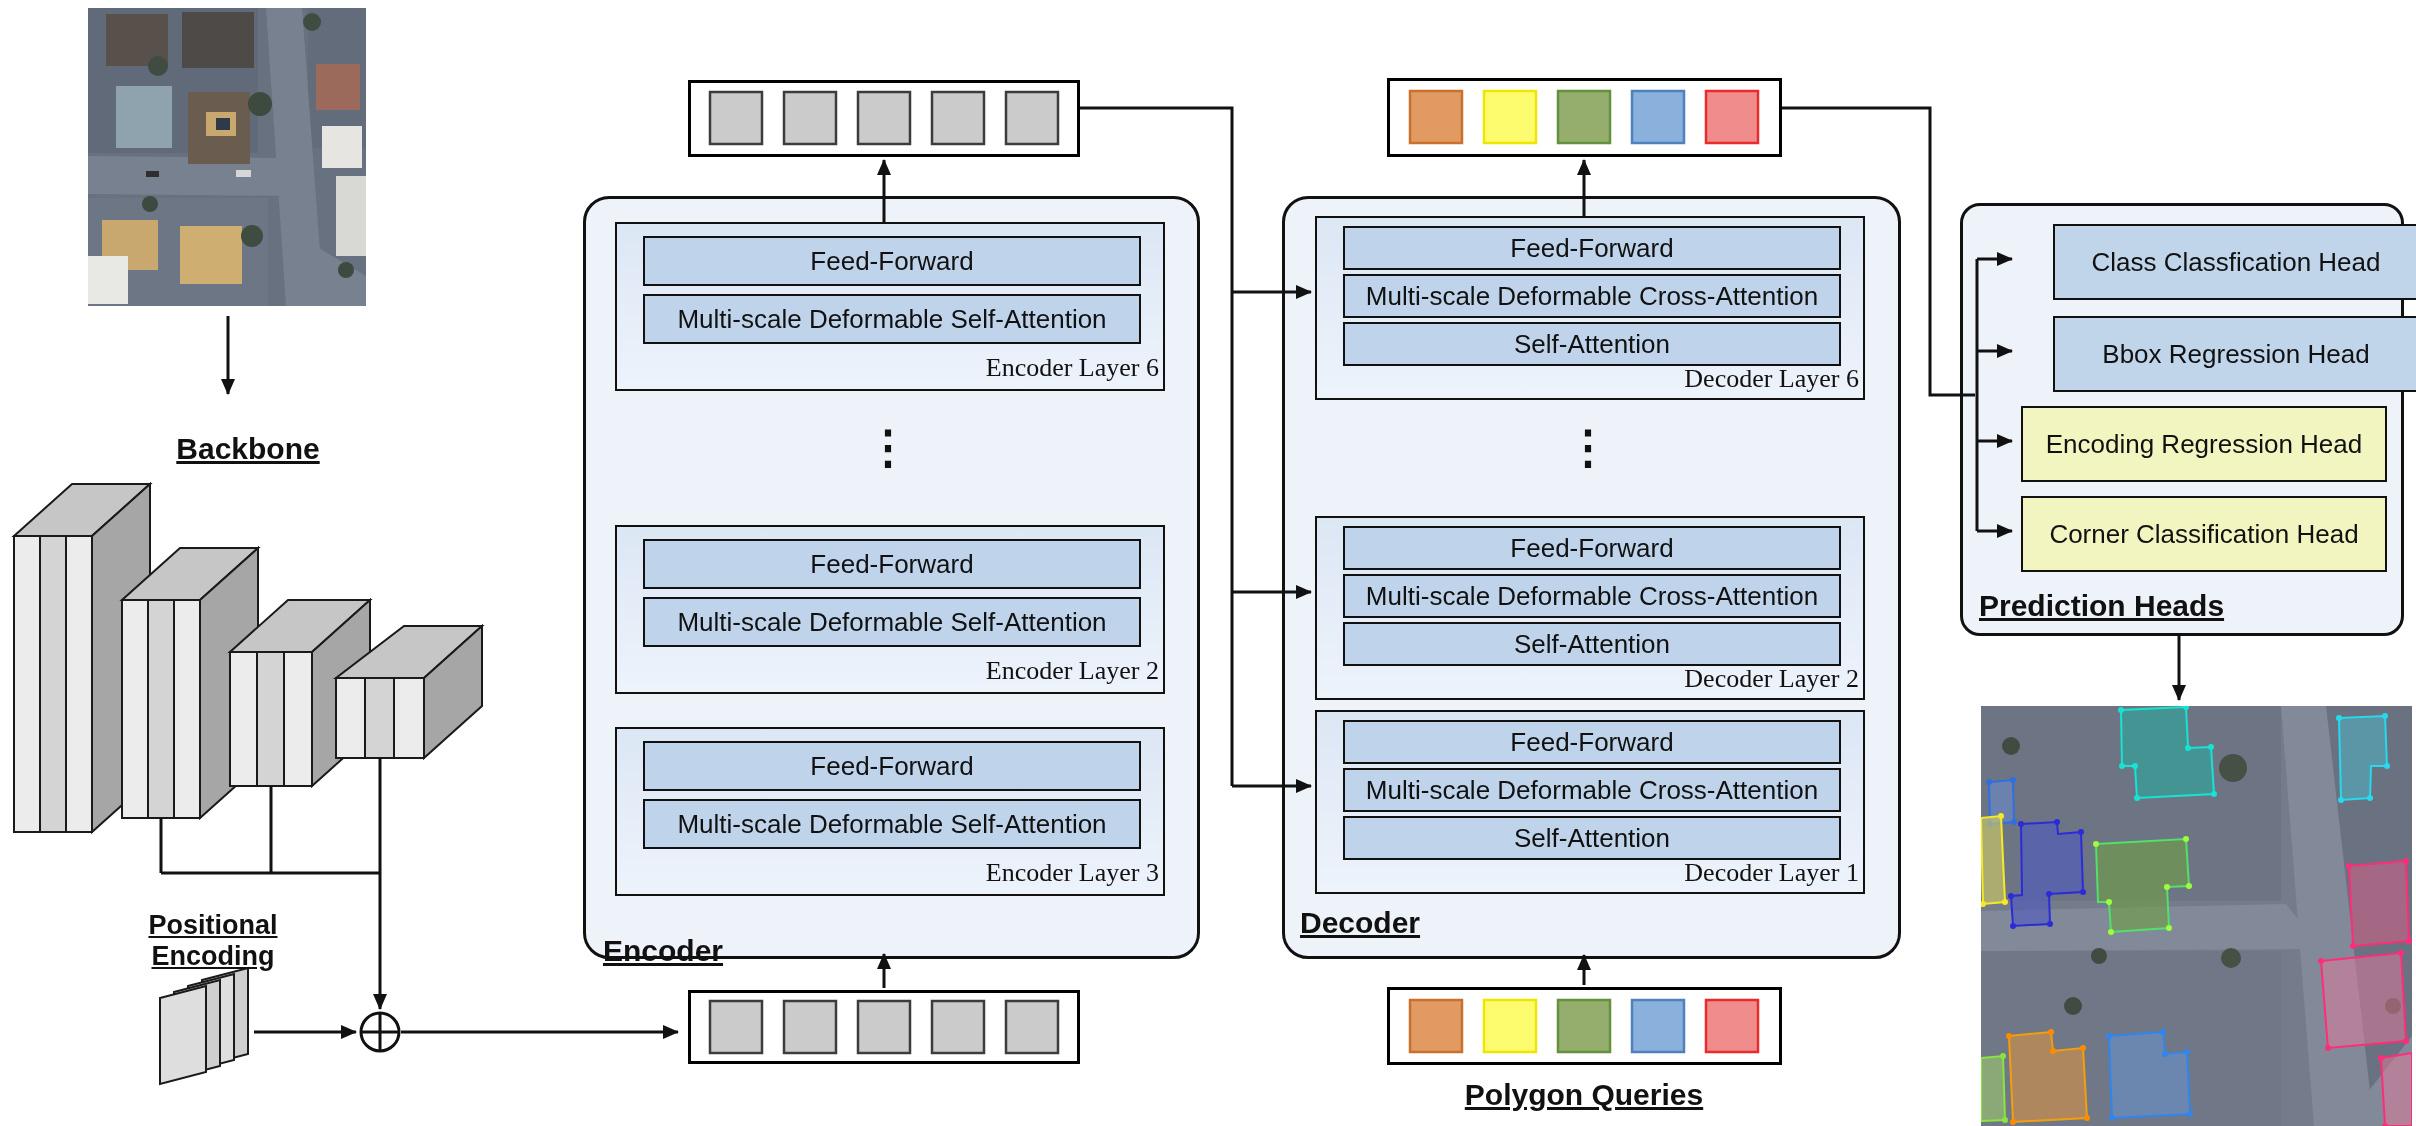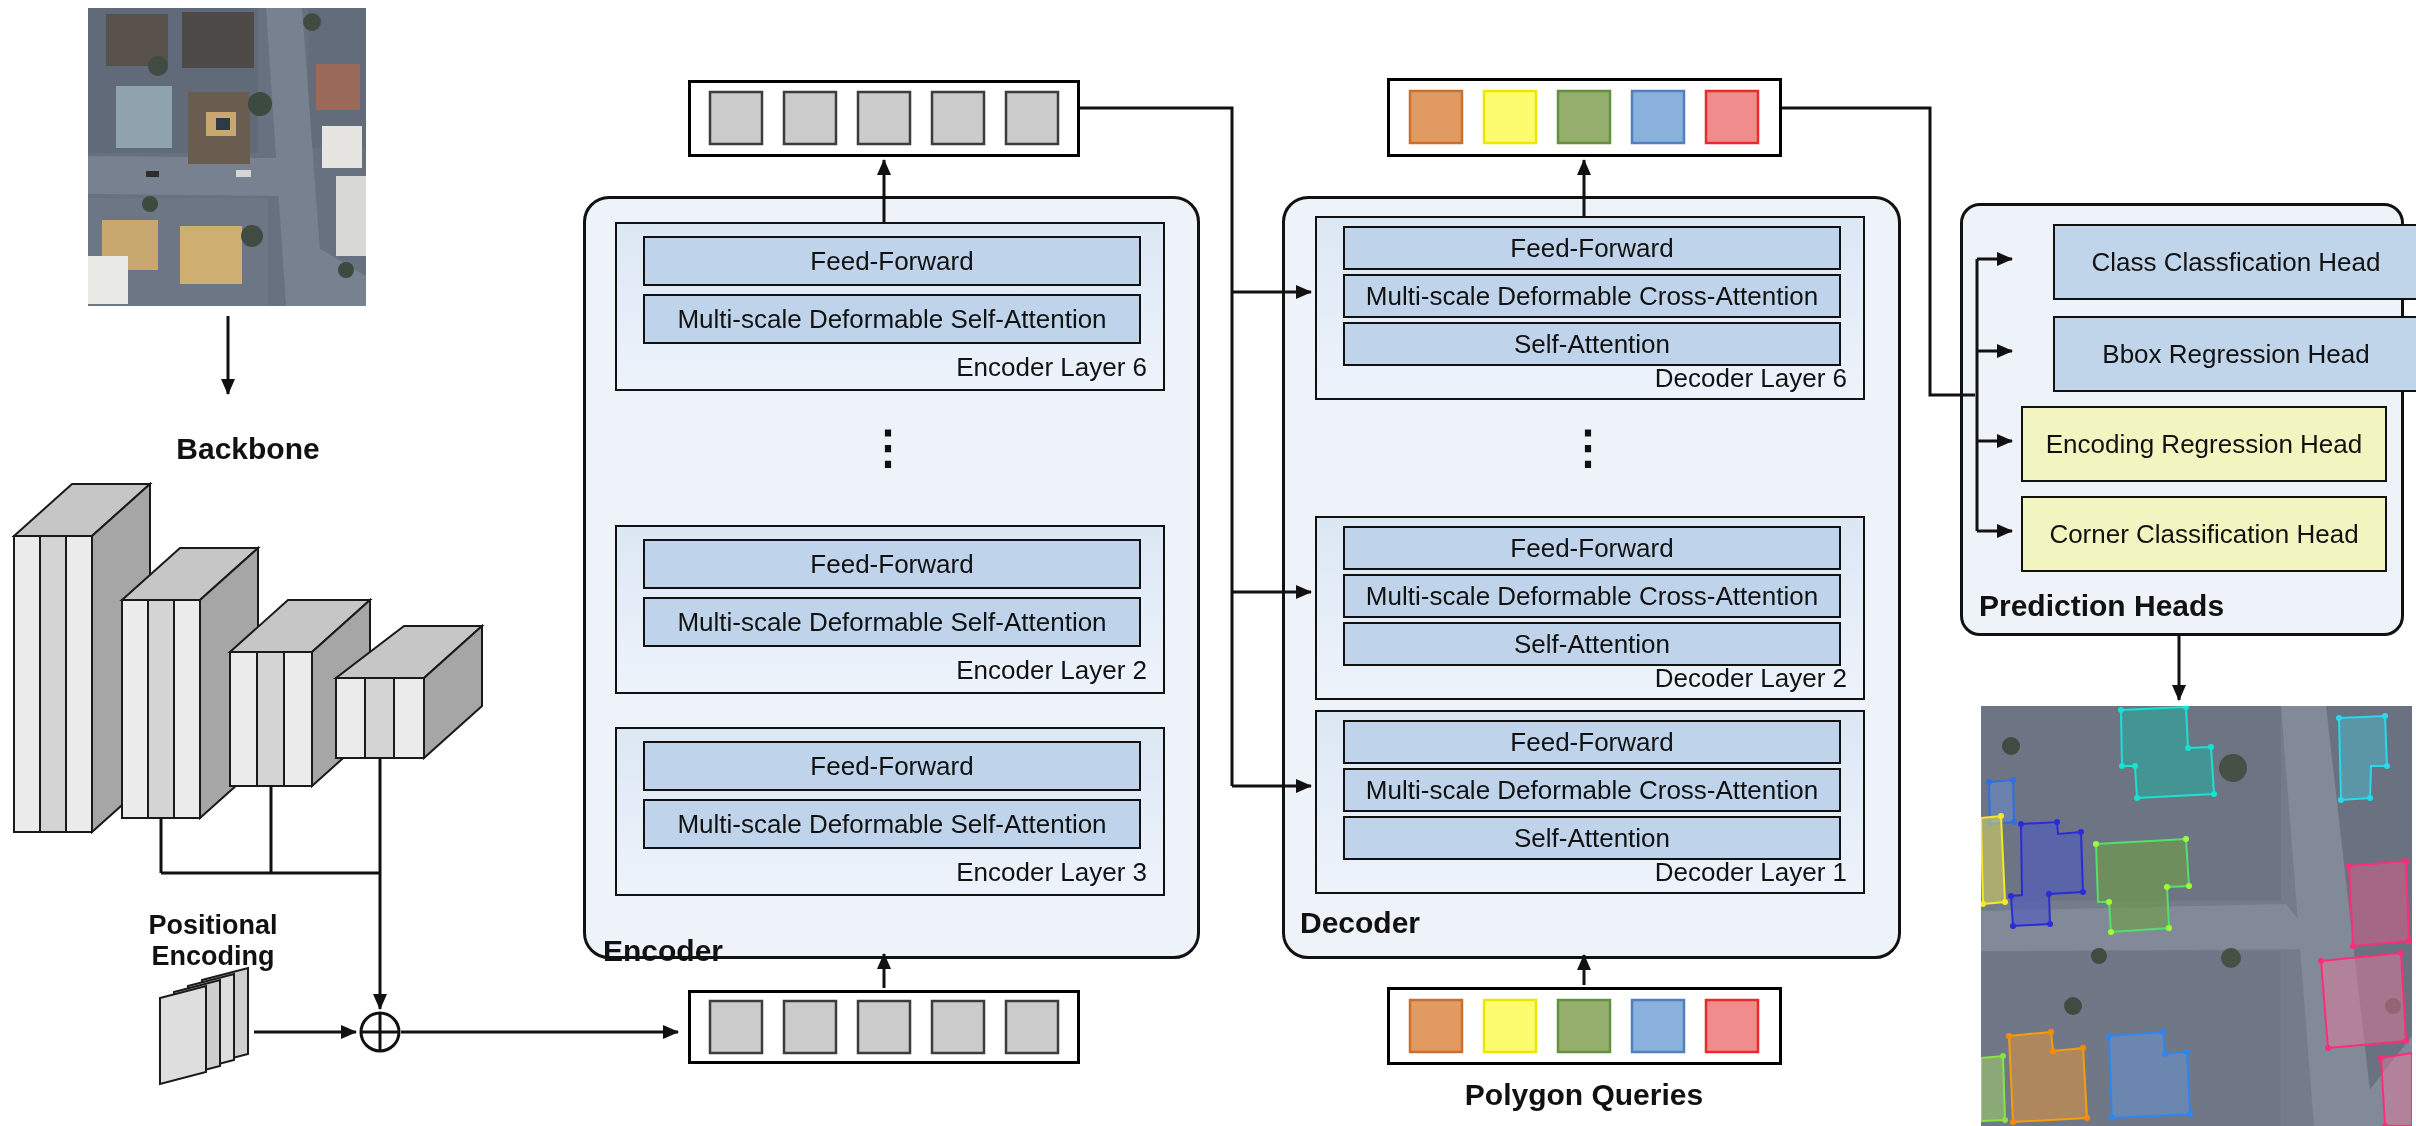--- a/index.html
+++ b/index.html
@@ -3,22 +3,22 @@
 <meta charset="utf-8">
 <style>
   html,body{margin:0;padding:0;background:#ffffff;}
   #canvas{position:relative;width:2416px;height:1126px;background:#ffffff;overflow:hidden;
           font-family:"Liberation Sans", sans-serif;color:#111;}
   .abs{position:absolute;}
   .container{background:#eef2f9;border:3px solid #111;border-radius:26px;z-index:1;}
   .layer{background:linear-gradient(180deg,#dce7f4 0%,#edf3fb 100%);border:2px solid #111;position:absolute;}
   .row{background:#bfd4eb;border:2px solid #111;position:absolute;display:flex;align-items:center;
        justify-content:center;font-size:26px;white-space:nowrap;}
-  .lname{position:absolute;right:16px;bottom:6px;font-size:26px;}
-  .biglabel{font-size:30px;font-weight:700;z-index:5;}
+  .lname{position:absolute;right:4px;bottom:6px;font-size:26px;font-family:Liberation Serif, serif;}
+  .biglabel{font-size:30px;font-weight:700;z-index:5;text-decoration:underline;}
   .dots{font-size:46px;font-weight:700;line-height:1;text-align:center;z-index:5;}
   .head{position:absolute;left:58px;width:362px;height:72px;border:2px solid #111;display:flex;
         align-items:center;justify-content:center;font-size:26px;}
   .hb{background:#c0d4ea;margin-left:32px;} .hy{background:#f2f5c0;}
   .tokframe{fill:#ffffff;stroke:#000;stroke-width:3;}
   .tok{stroke-width:2.5;}
   #wires{position:absolute;left:0;top:0;z-index:3;pointer-events:none;}
   svg{display:block;}
   .aerial{z-index:2;}
 </style>

